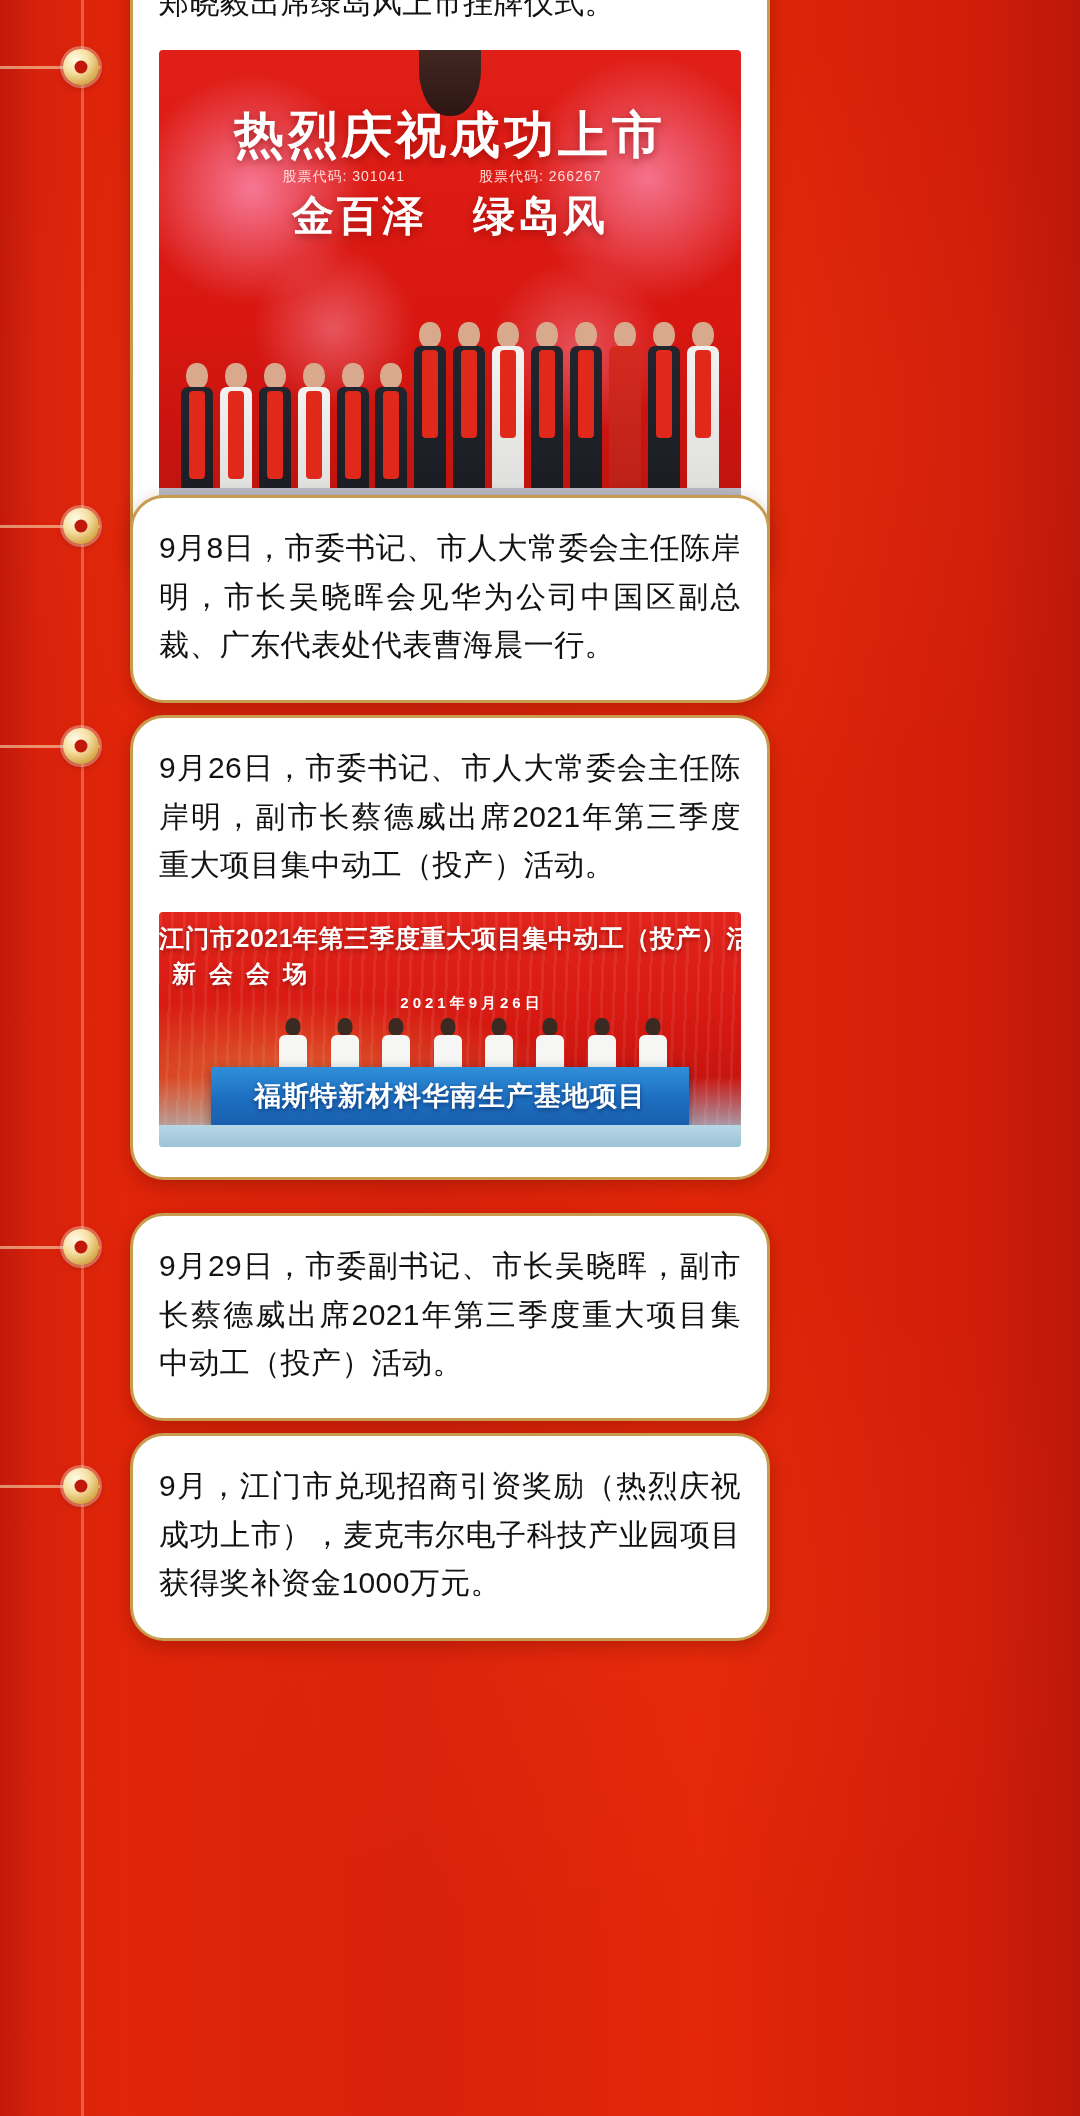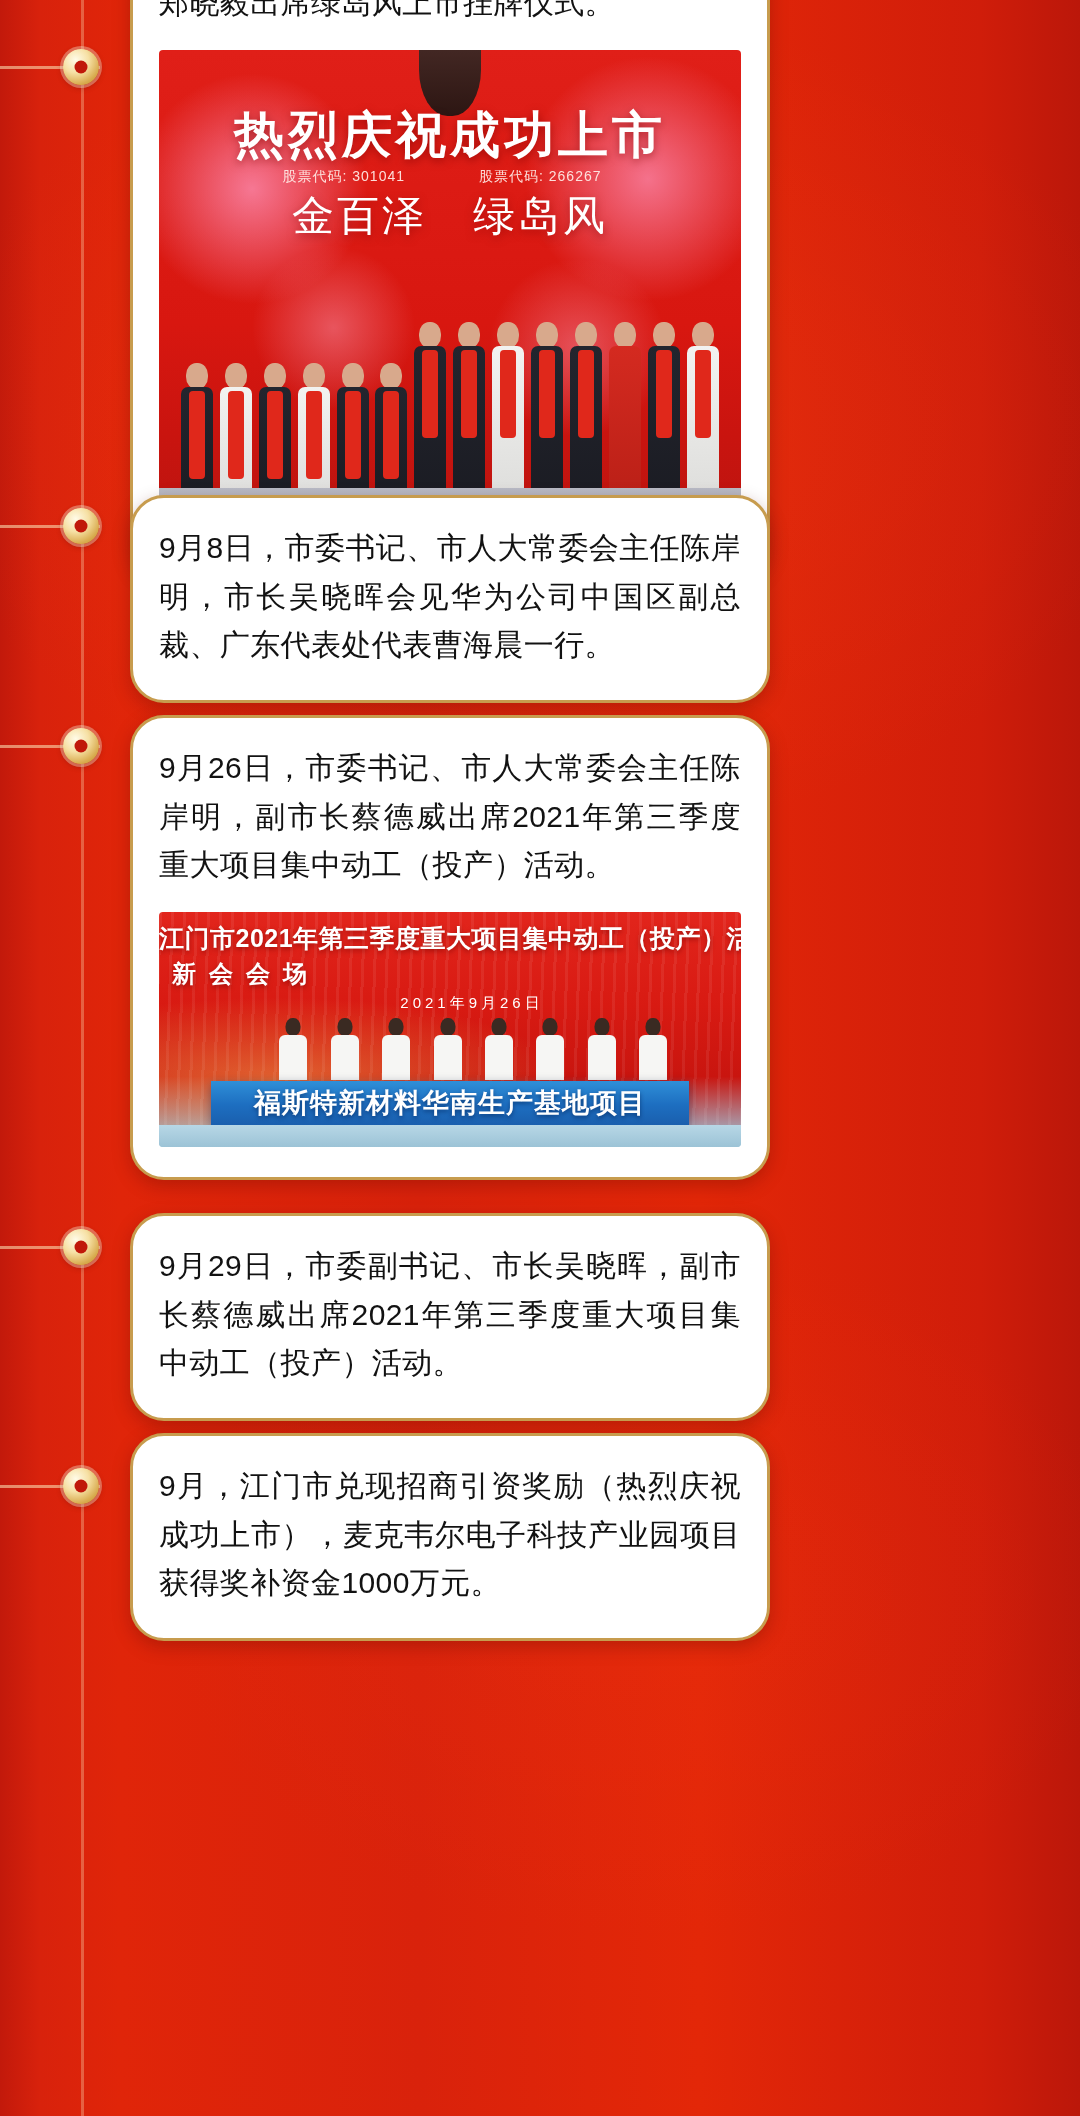--- a/index.html
+++ b/index.html
@@ -158,21 +158,21 @@
     letter-spacing: 1px;
     opacity: .95;
   }
   .fig-ipo .names {
     position: absolute;
     top: 138px; left: 0; right: 0;
     display: flex;
     justify-content: center;
     gap: 46px;
     font-size: 42px;
-    font-weight: normal;
+    font-weight: bold;
     color: #ffffff;
     letter-spacing: 3px;
     text-shadow: 0 3px 8px rgba(120,0,0,.5);
   }
   .fig-ipo .stage {
     position: absolute;
     left: 0; right: 0; bottom: 0;
     height: 58px;
     background: linear-gradient(180deg, #b9bcc7 0%, #a8abb6 55%, #8d1710 62%, #a41309 100%);
   }
@@ -252,21 +252,21 @@
     color: #ffffff;
     letter-spacing: 13px;
     text-indent: 13px;
     text-shadow: 0 2px 5px rgba(110,0,0,.6);
   }
   .fig-q3 .q3-date {
     position: absolute;
     top: 82px; left: 0; right: 0;
     text-align: center;
     font-size: 15px;
-    font-weight: normal;
+    font-weight: bold;
     color: #ffffff;
     letter-spacing: 4px;
     margin-left: 44px;
   }
   .fig-q3 .q3-row {
     position: absolute;
     left: 20%; right: 12%;
     top: 106px;
     height: 62px;
     display: flex;
@@ -289,21 +289,21 @@
     position: absolute;
     left: 50%; transform: translateX(-50%);
     top: 17px; bottom: 0; width: 28px;
     background: #f6f6f4;
     border-radius: 6px 6px 0 0;
   }
   .fig-q3 .banner {
     position: absolute;
     left: 9%; right: 9%;
     bottom: 22px;
-    height: 44px;
+    height: 58px;
     background: linear-gradient(180deg, #2f8fd8 0%, #1d6ec0 55%, #1a5fae 100%);
     display: flex;
     align-items: center;
     justify-content: center;
     box-shadow: 0 3px 10px rgba(0,20,60,.4);
   }
   .fig-q3 .banner-text {
     font-size: 27px;
     font-weight: bold;
     color: #ffffff;

